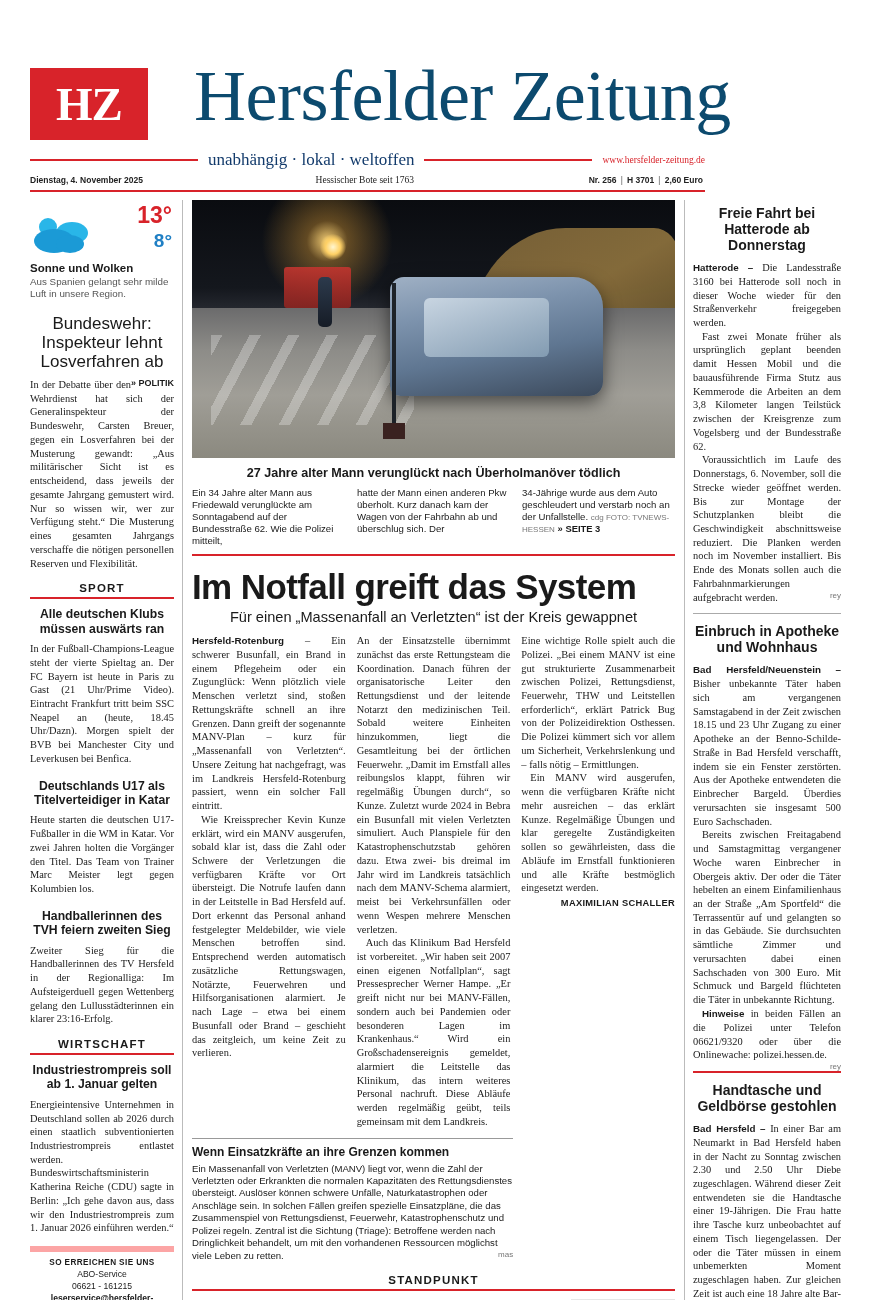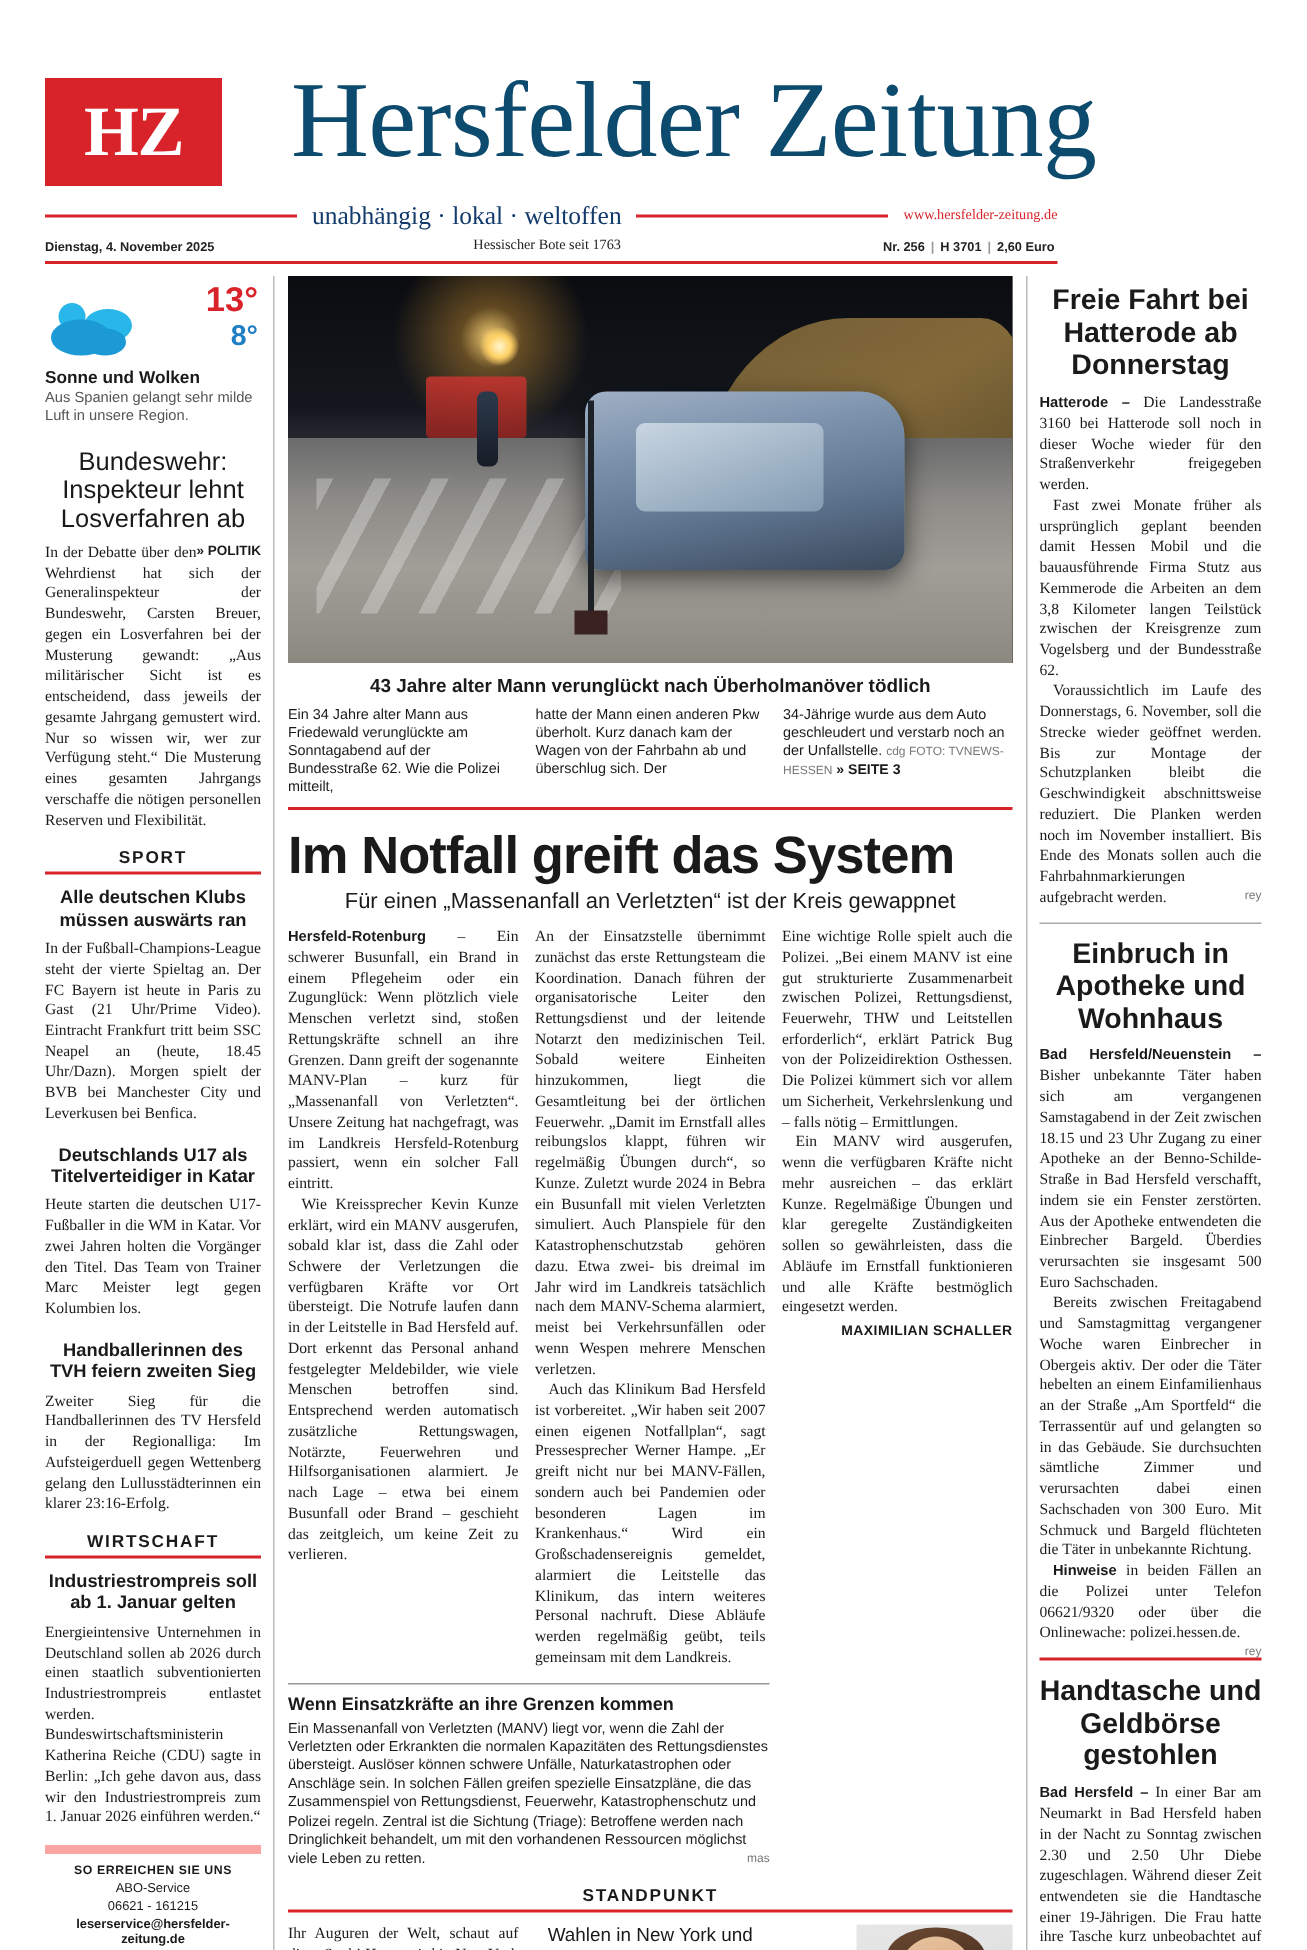--- a/index.html
+++ b/index.html
@@ -4,21 +4,21 @@
 <style>
   * { box-sizing: border-box; }
   html, body { margin:0; padding:0; }
   body {
     width: 871px; height: 1300px;
     background: #ffffff;
     font-family: "Liberation Sans", sans-serif;
     color: #1a1a1a;
     overflow: hidden;
   }
-  .page { position: relative; width: 735px; height: 1300px; padding: 0 30px; }
+  .page { position: relative; width: 735px; height: 1300px; padding: 16px 30px; }
 
   
   .masthead { display:flex; align-items:flex-start; padding-top: 46px; }
   .hz-box {
     background:#d8232a; width:118px; height:72px;
     display:flex; align-items:center; justify-content:center;
     flex:0 0 auto; margin-top:6px;
   }
   .hz-box span {
     color:#fff; font-family:"Liberation Serif", serif; font-weight:bold;
@@ -66,21 +66,21 @@
   .t-lo { color:#1f7fc4; font-size:19px; font-weight:bold; line-height:1.2; margin-top:3px;}
   .wx-title { font-size:11.5px; font-weight:bold; margin-top:4px; }
   .wx-text { font-size:9.8px; color:#555; line-height:1.22; margin-top:2px; }
 
   
   h2.hl-left {
     font-size:17px; font-weight:normal; line-height:1.12; text-align:center;
     margin:14px 0 7px 0;
   }
   h2.hl-right {
-    font-size:19px; font-weight:bold; line-height:1.14; text-align:center;
+    font-size:14px; font-weight:bold; line-height:1.14; text-align:center;
     margin:2px 0 7px 0;
   }
   h3.hl-sub {
     font-size:12.2px; font-weight:bold; line-height:1.18; text-align:center;
     margin:13px 0 6px 0;
   }
   .section-label {
     text-align:center; font-size:11.5px; font-weight:bold; letter-spacing:1.2px;
     padding-bottom:3px; border-bottom:2px solid #d8232a; margin:12px 0 8px 0;
   }
@@ -275,21 +275,21 @@
         <div class="ph-bush"></div>
         <div class="ph-road"></div>
         <div class="ph-truck"></div>
         <div class="ph-lamp"></div>
         <div class="ph-person"></div>
         <div class="ph-car"></div>
         <div class="ph-win"></div>
         <div class="ph-pole"></div>
       </div>
 
-      <div class="photo-cap">43 Jahre alter Mann verunglückt nach Überholmanöver tödlich</div>
+      <div class="photo-cap">27 Jahre alter Mann verunglückt nach Überholmanöver tödlich</div>
       <div class="cap3">
         <div>Ein 34 Jahre alter Mann aus Friedewald verunglückte am Sonntagabend auf der Bundesstraße 62. Wie die Polizei mitteilt,</div>
         <div>hatte der Mann einen anderen Pkw überholt. Kurz danach kam der Wagen von der Fahrbahn ab und überschlug sich. Der</div>
         <div>
           <span>34-Jährige wurde aus dem Auto geschleudert und verstarb noch an der Unfallstelle.</span>
           <span class="imgcap-mid">cdg  FOTO: TVNEWS-HESSEN</span>
           <b style="font-size:9.4px">» SEITE 3</b>
         </div>
       </div>
       <div class="red-rule"></div>

